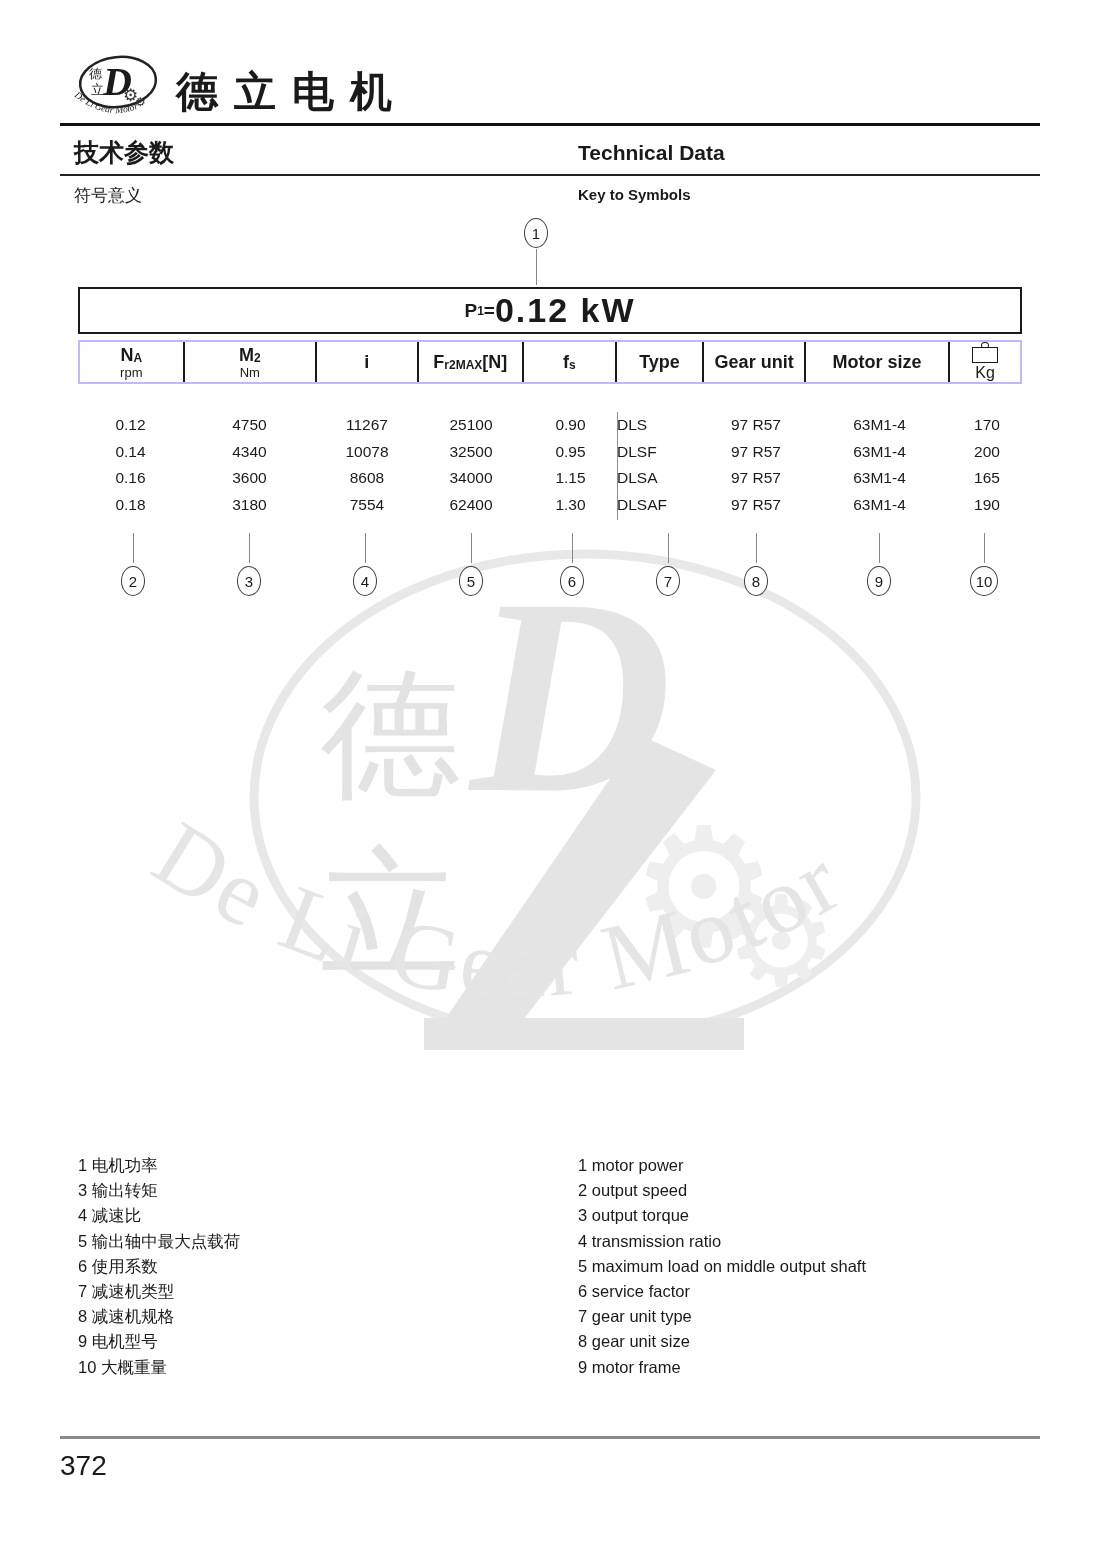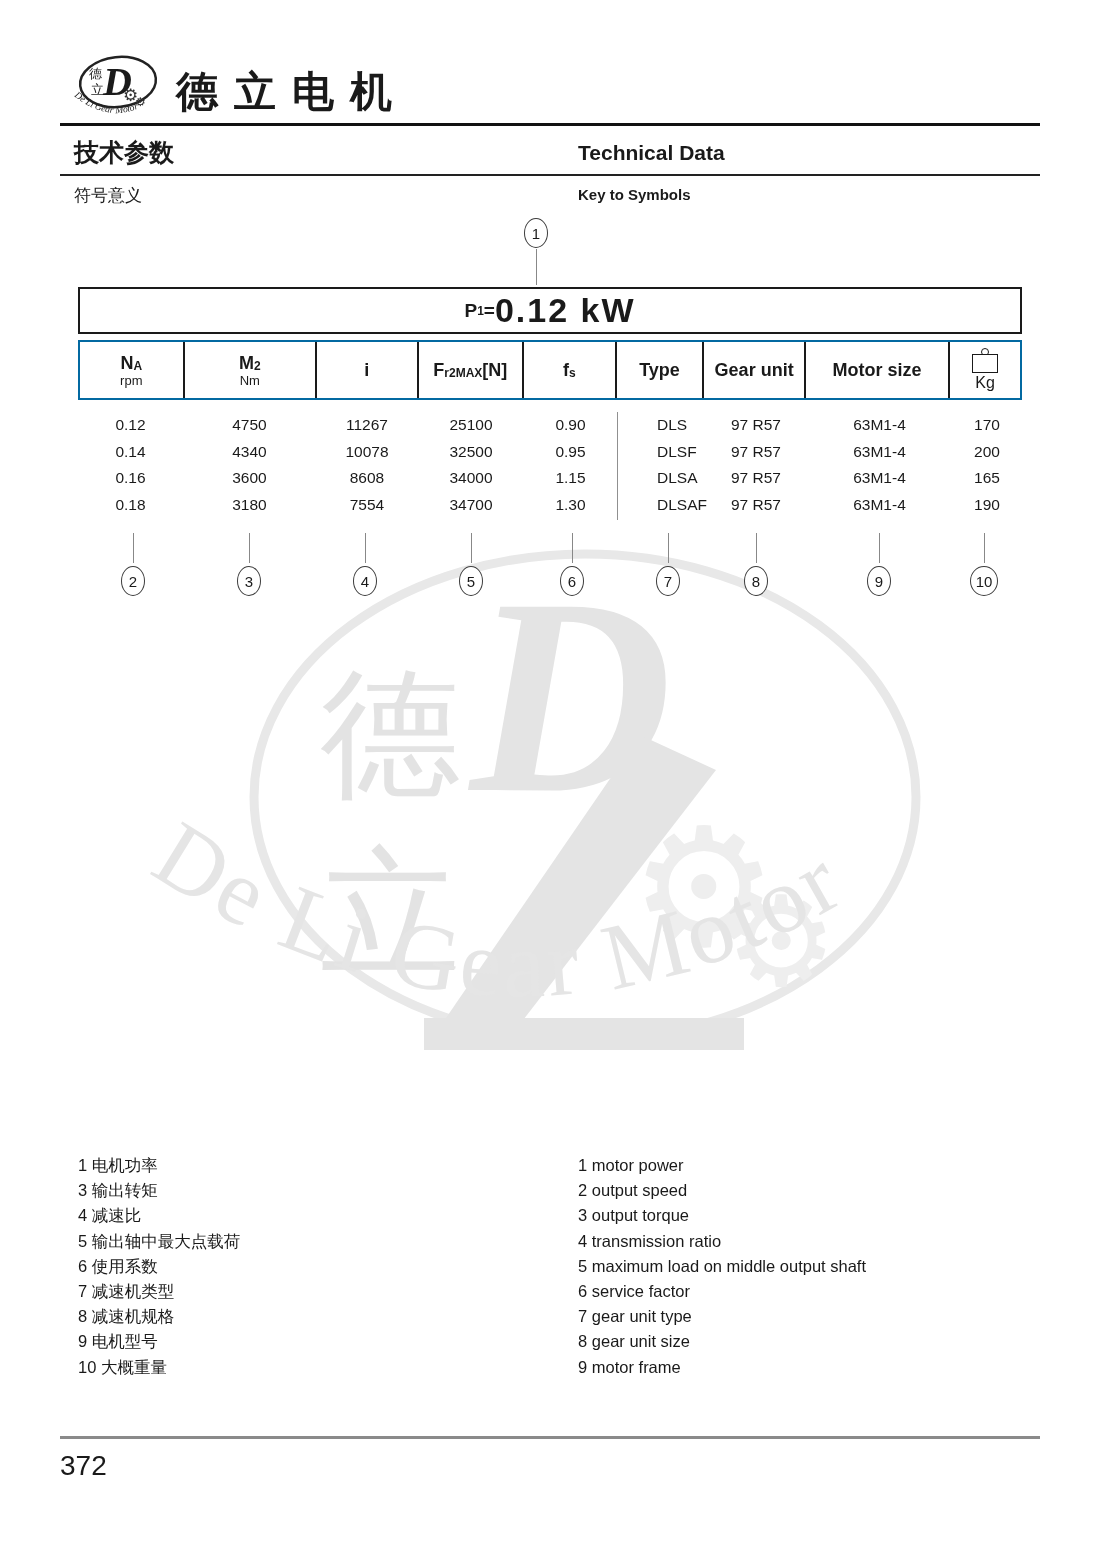--- a/index.html
+++ b/index.html
@@ -27,40 +27,40 @@
   .leader { width:1px; background:#888; }
 
   
   .power-bar { left:78px; top:287px; width:944px; height:47px; border:2px solid #1a1a1a;
     display:flex; align-items:center; justify-content:center; background:#fff; }
   .p-sym, .p-eq { font-size:19px; font-weight:bold; }
   .p-sub { font-size:12px; font-weight:bold; }
   .p-val { font-size:34px; font-weight:bold; letter-spacing:2px; }
 
   
-  .thead { left:78px; top:340px; width:944px; height:60px; border:2px solid #0369a1;
+  .thead { left:78px; top:340px; width:944px; height:44px; border:2px solid #c4b5fd;
     display:flex; background:#fff; }
   .cell { height:100%; display:flex; flex-direction:column; align-items:center; justify-content:center; }
   .thead .cell { border-right:2px solid #1a1a1a; }
   .thead .cell:last-child { border-right:none; }
   .c0{width:105px}.c1{width:133px}.c2{width:102px}.c3{width:106px}.c4{width:93px}
   .c5{width:88px}.c6{width:102px}.c7{width:145px}.c8{width:70px}
   .h-main { font-size:18px; font-weight:bold; }
   .h-sub { font-size:12px; font-weight:bold; vertical-align:-1px; }
   .h-unit { font-size:13px; line-height:14px; }
   .weight-knob { width:8px; height:8px; border:1.5px solid #1a1a1a; border-radius:50%;
     background:#fff; margin-bottom:-2px; }
   .weight-box { width:26px; height:19px; border:1.5px solid #1a1a1a; background:#fff; }
   .kg-label { font-size:16px; margin-top:1px; }
 
   
   .tbody { left:78px; top:414px; width:944px; height:102px; display:flex; flex-direction:column; justify-content:space-between;text-align:center; }
   .trow { display:flex; height:22px; }
   .trow .cell { font-size:15.5px; justify-content:center; flex-direction:row; align-items:center; }
-  .trow .type-cell { justify-content:flex-start; padding-left:40px; }
+  .trow .type-cell { justify-content:flex-start; }
   .col-divider { left:617px; top:412px; width:1px; height:108px; background:#909090; }
 
   
   .legend { top:1153px; width:500px; }
   .legend-cn { left:78px; }
   .legend-en { left:578px; }
   .legend-line { height:25.2px; line-height:25.2px; font-size:16.5px; white-space:nowrap; }
 
   
   .footer-rule { left:60px; top:1436px; width:980px; height:3px; background:#8a8a8a; }
@@ -189,21 +189,21 @@
       <div class="cell c4">1.15</div>
       <div class="cell c5 type-cell">DLSA</div>
       <div class="cell c6">97 R57</div>
       <div class="cell c7">63M1-4</div>
       <div class="cell c8">165</div>
     </div>
     <div class="trow">
       <div class="cell c0">0.18</div>
       <div class="cell c1">3180</div>
       <div class="cell c2">7554</div>
-      <div class="cell c3">34700</div>
+      <div class="cell c3">62400</div>
       <div class="cell c4">1.30</div>
       <div class="cell c5 type-cell">DLSAF</div>
       <div class="cell c6">97 R57</div>
       <div class="cell c7">63M1-4</div>
       <div class="cell c8">190</div>
     </div>
   </div>
   <div class="abs z col-divider"></div>
 
   <div class="abs z leader" style="left:133px; top:533px; height:30px;"></div>

